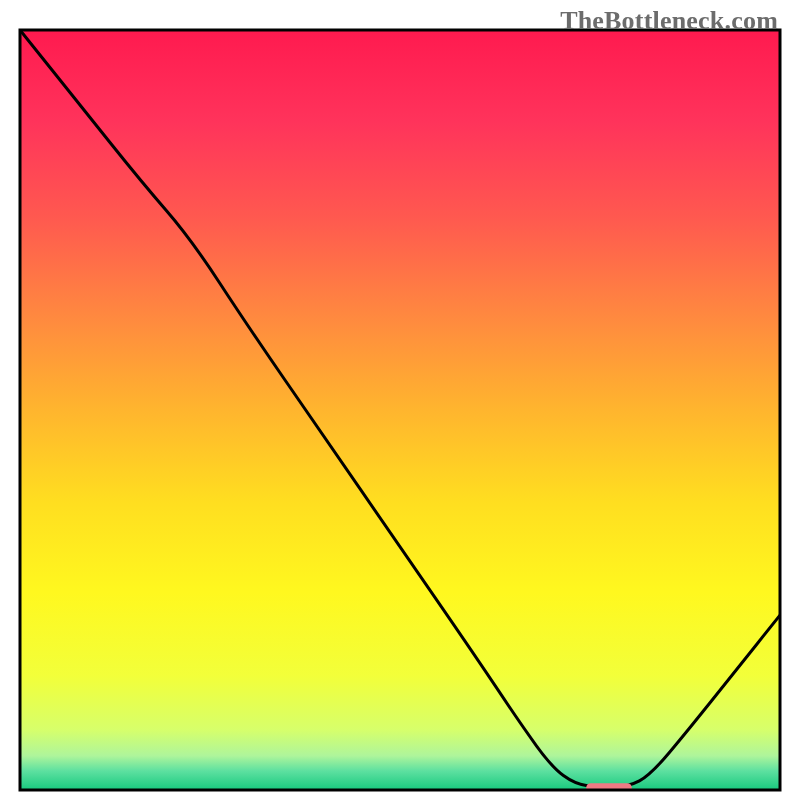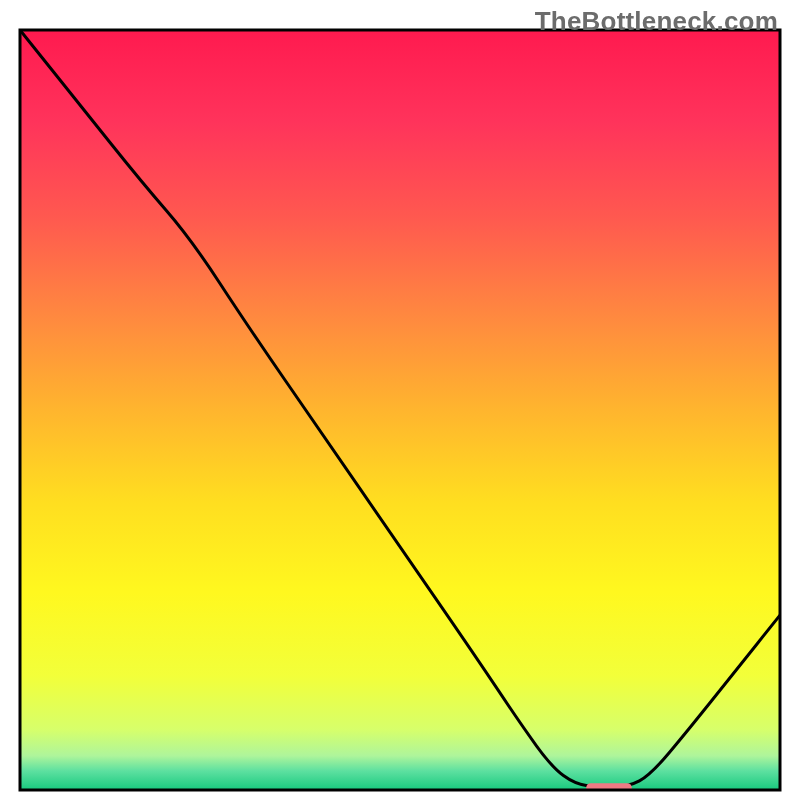--- a/index.html
+++ b/index.html
@@ -7,20 +7,21 @@
     padding: 0;
     width: 800px;
     height: 800px;
     background: #ffffff;
     font-family: Arial, Helvetica, sans-serif;
   }
   .chart-container {
     position: relative;
     width: 788px;
     height: 800px;
+    font-family: Liberation Serif, serif;
   }
   .watermark {
     position: absolute;
     top: 6px;
     right: 10px;
     font-size: 26px;
     font-weight: 600;
     color: #6c6c6c;
     letter-spacing: 0.2px;
   }

